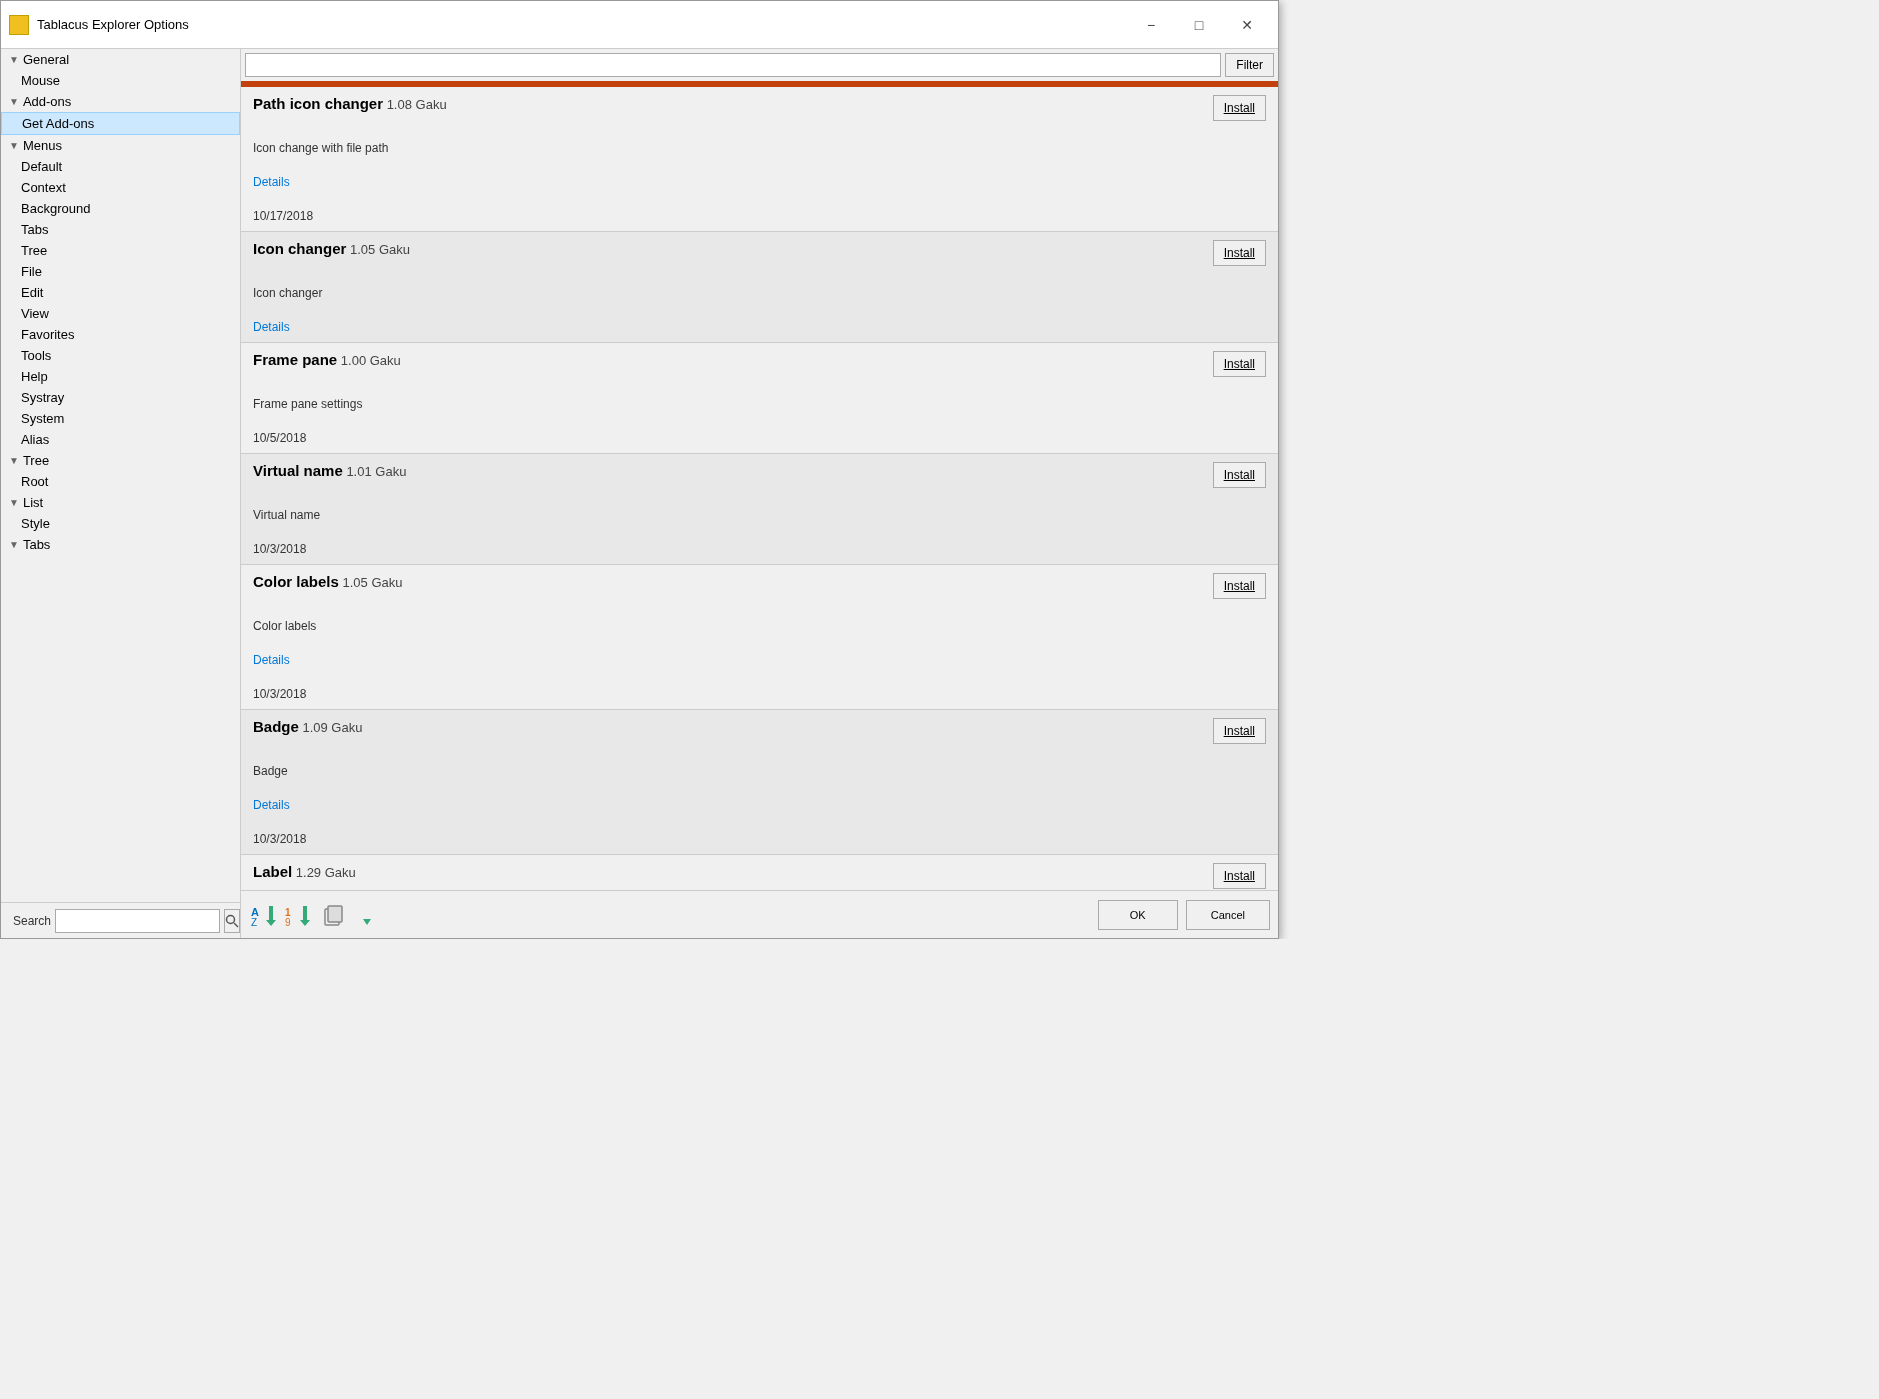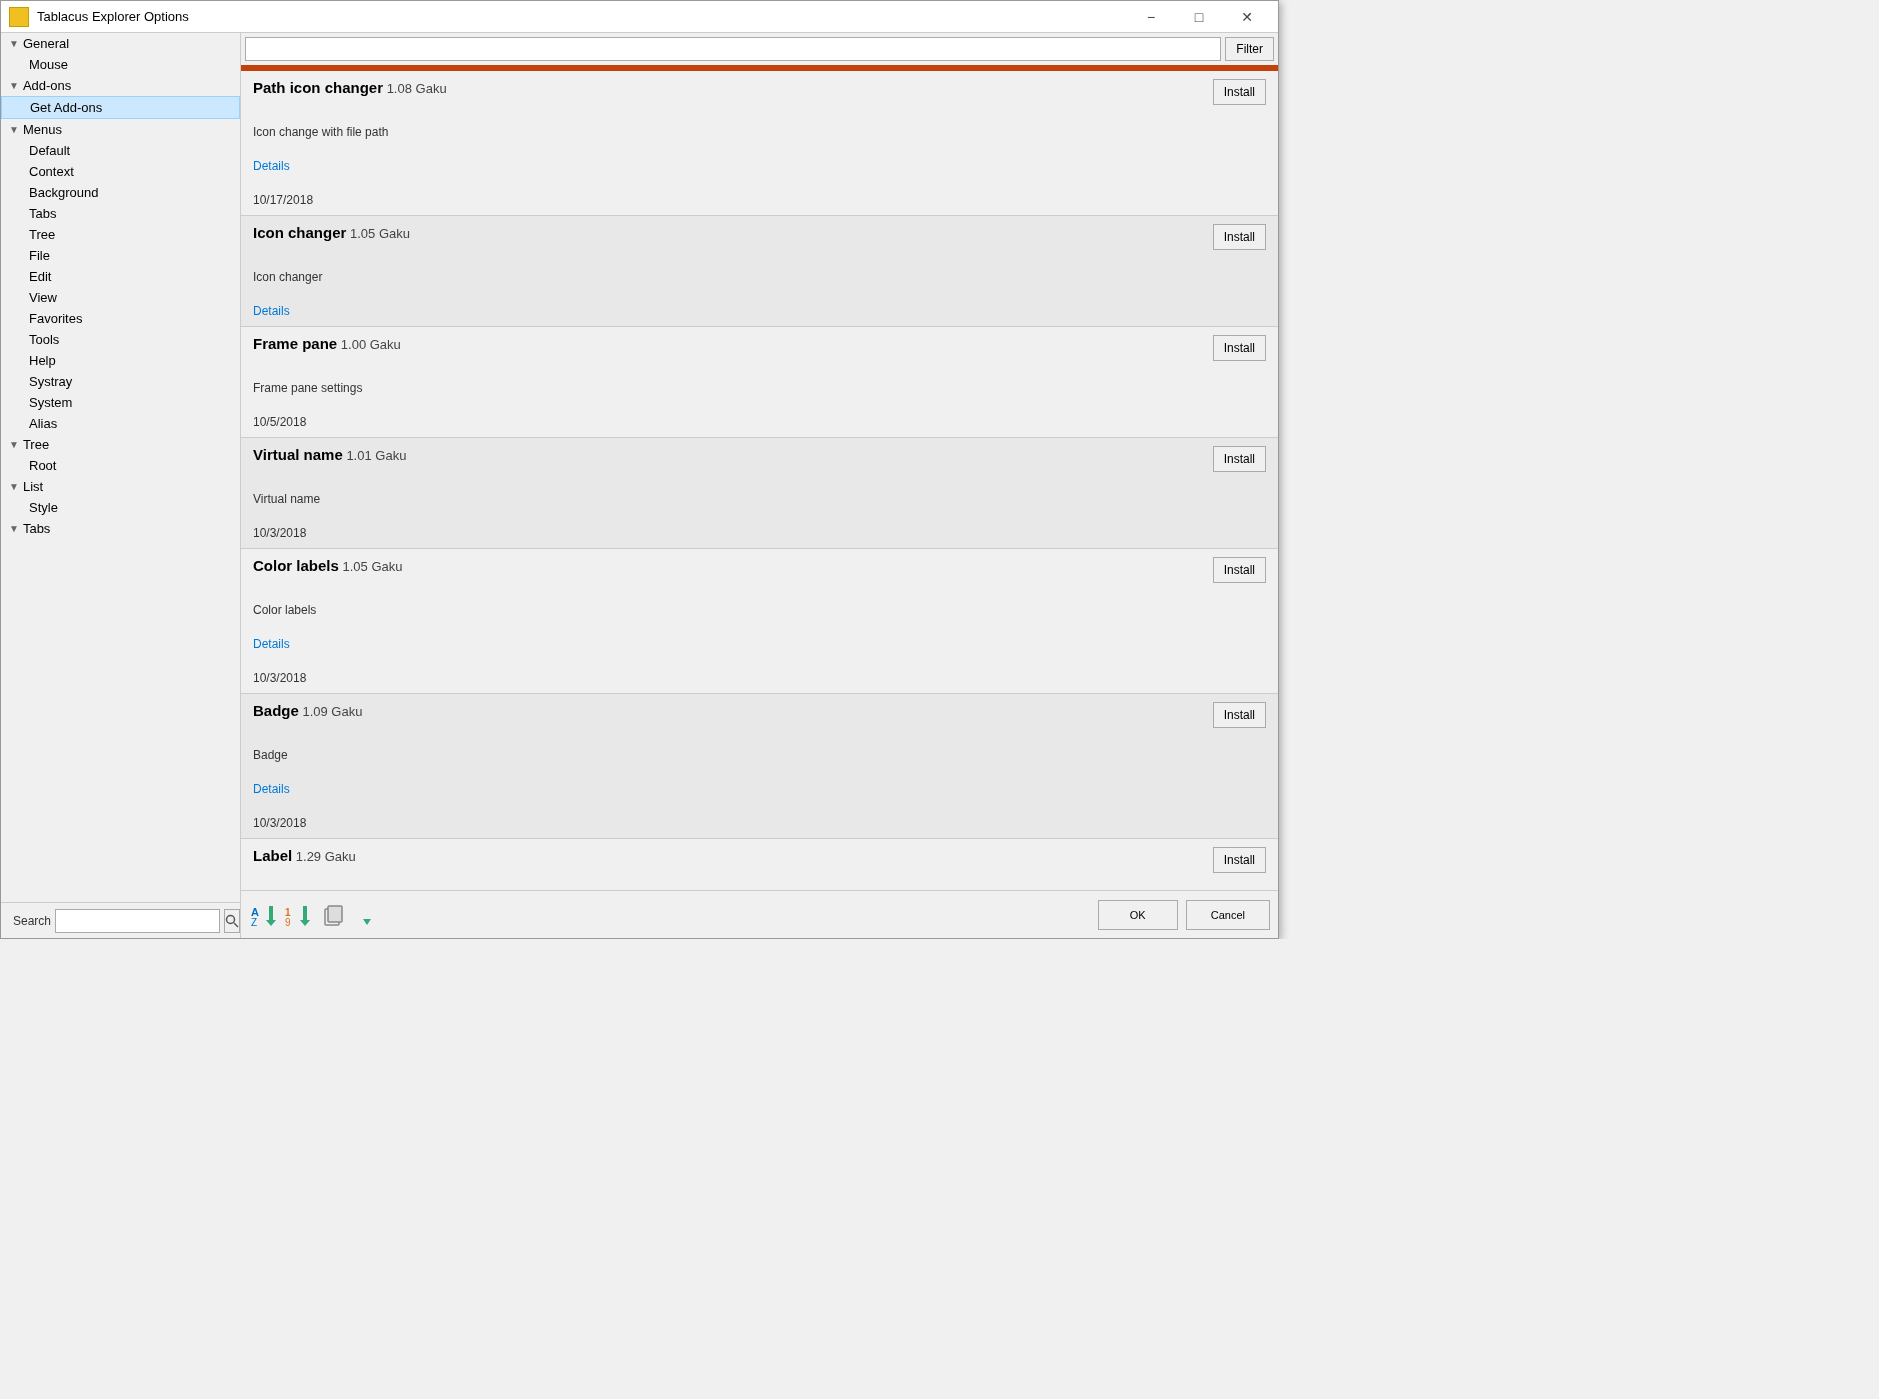--- a/index.html
+++ b/index.html
@@ -11,21 +11,21 @@
       background: #f0f0f0;
       border: 1px solid #999;
       display: flex;
       flex-direction: column;
       box-shadow: 2px 2px 8px rgba(0,0,0,0.3);
       position: relative;
     }
 
     .title-bar {
       background: #fff;
-      height: 32px;
+      height: 48px;
       display: flex;
       align-items: center;
       padding: 0 8px;
       border-bottom: 1px solid #ccc;
       flex-shrink: 0;
     }
 
     .title-bar-icon {
       width: 20px;
       height: 20px;
@@ -100,21 +100,21 @@
       cursor: pointer;
       display: flex;
       align-items: center;
       gap: 4px;
       font-weight: normal;
     }
 
     .chevron { font-size: 10px; color: #666; }
 
     .sidebar-child {
-      padding-left: 28px;
+      padding-left: 20px;
     }
 
     .sidebar-bottom {
       height: 36px;
       border-top: 1px solid #ccc;
       display: flex;
       align-items: center;
       padding: 0 12px;
       gap: 4px;
     }
@@ -231,20 +231,21 @@
 
     .install-btn {
       padding: 2px 10px;
       height: 26px;
       border: 1px solid #aaa;
       background: #f0f0f0;
       cursor: pointer;
       font-size: 12px;
       white-space: nowrap;
       flex-shrink: 0;
+      text-decoration: underline;
     }
 
     
     .bottom-toolbar {
       height: 48px;
       border-top: 1px solid #ccc;
       display: flex;
       align-items: center;
       padding: 0 8px;
       gap: 4px;

